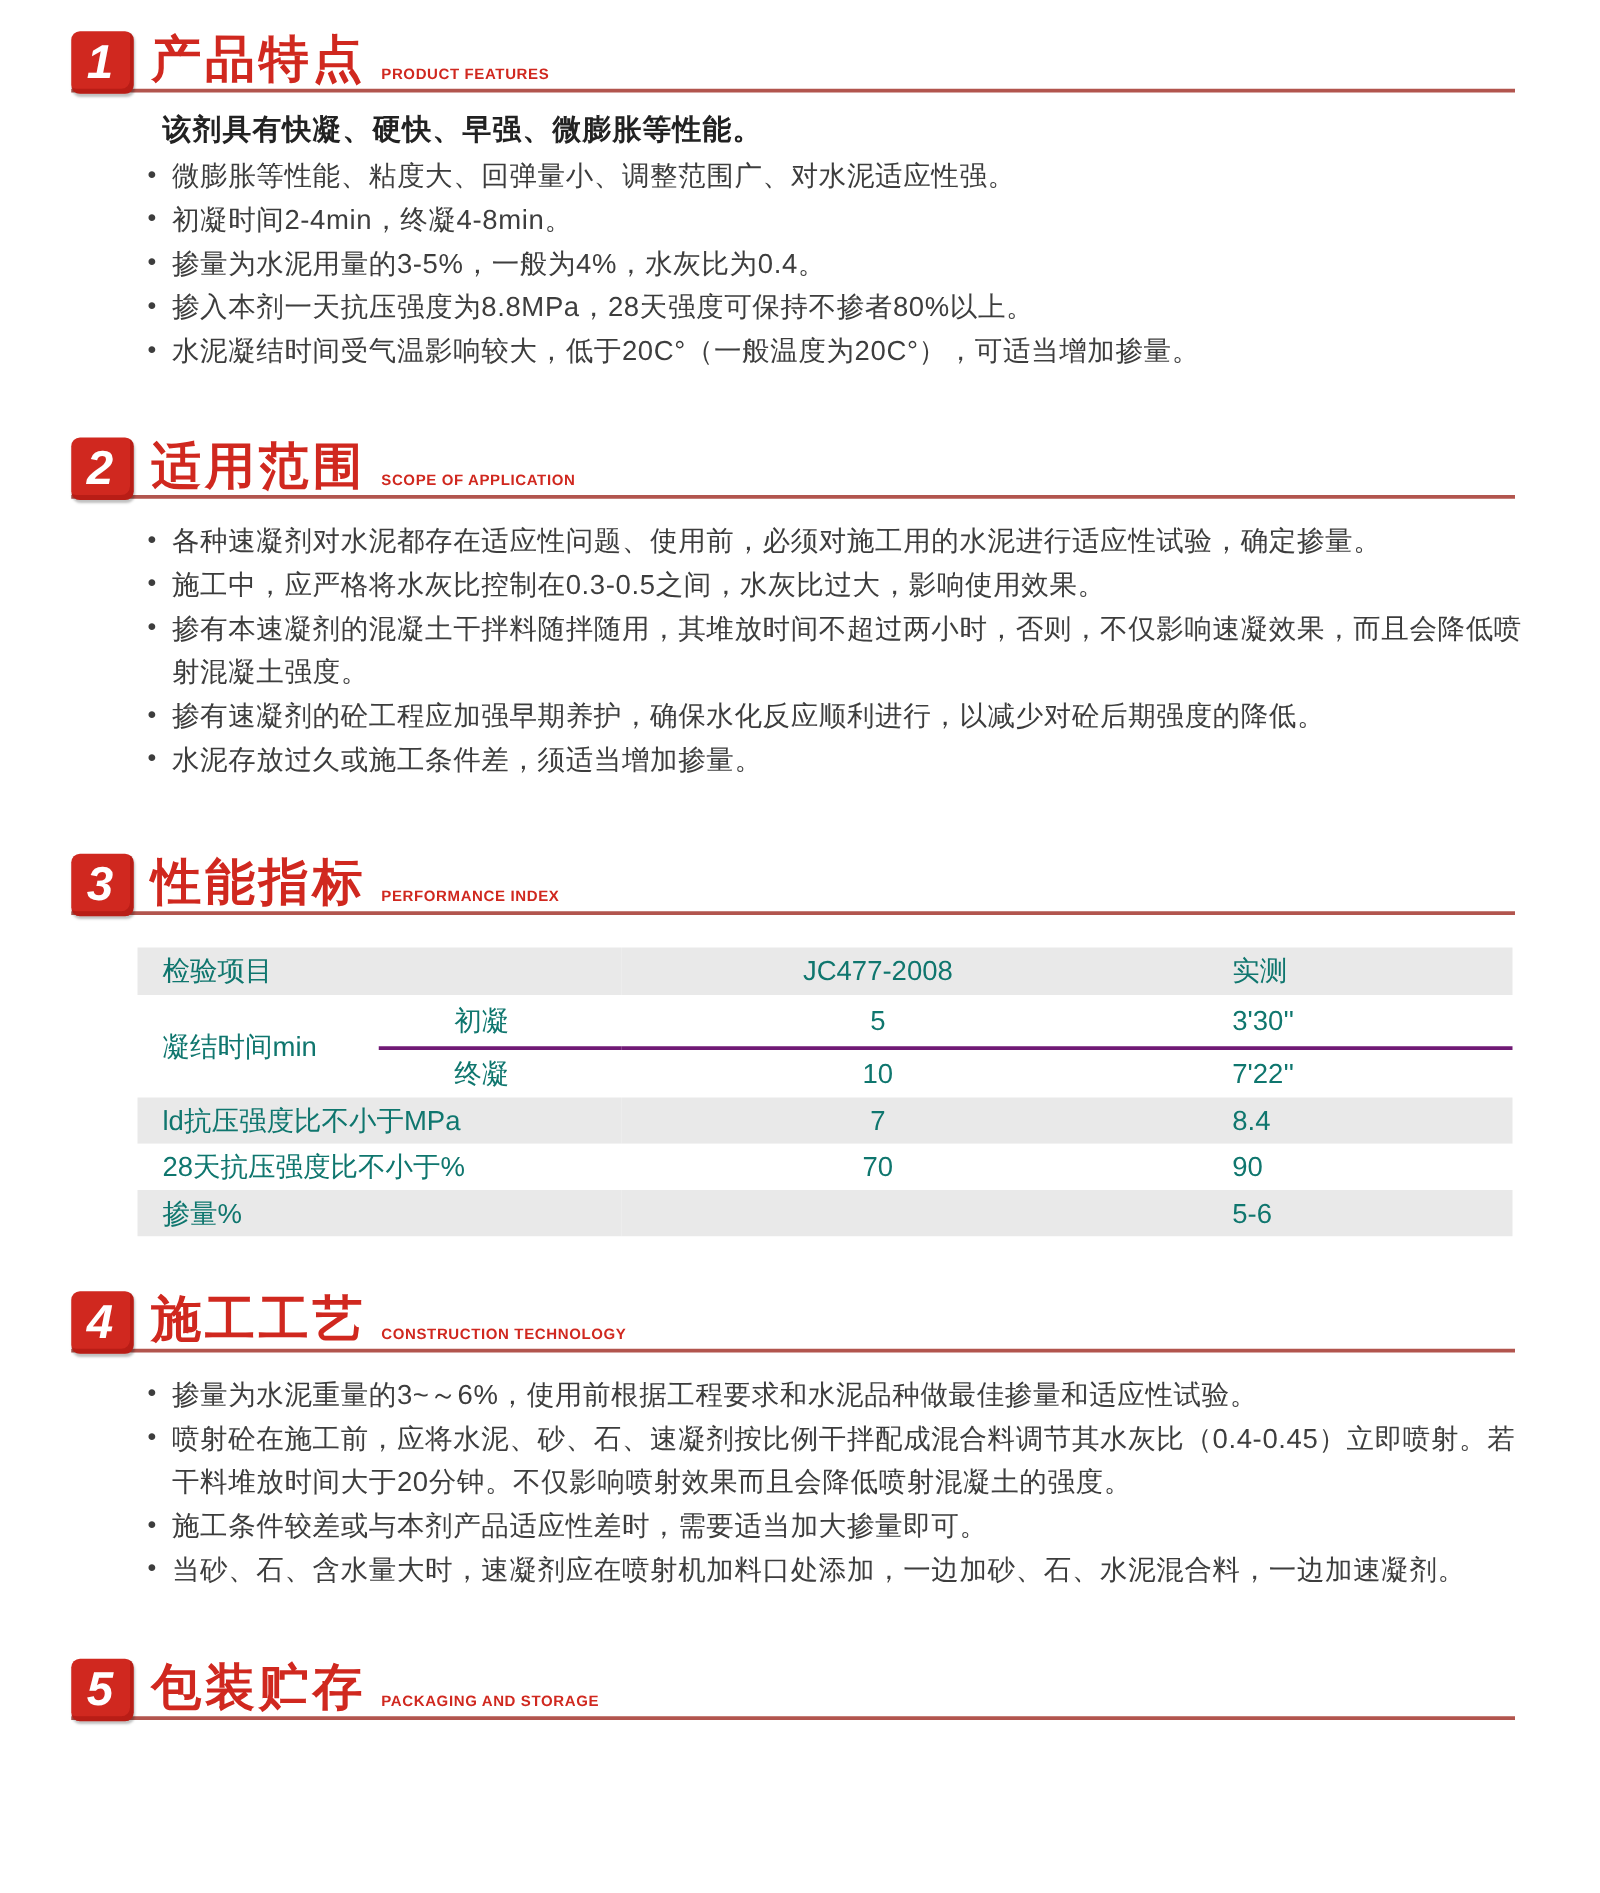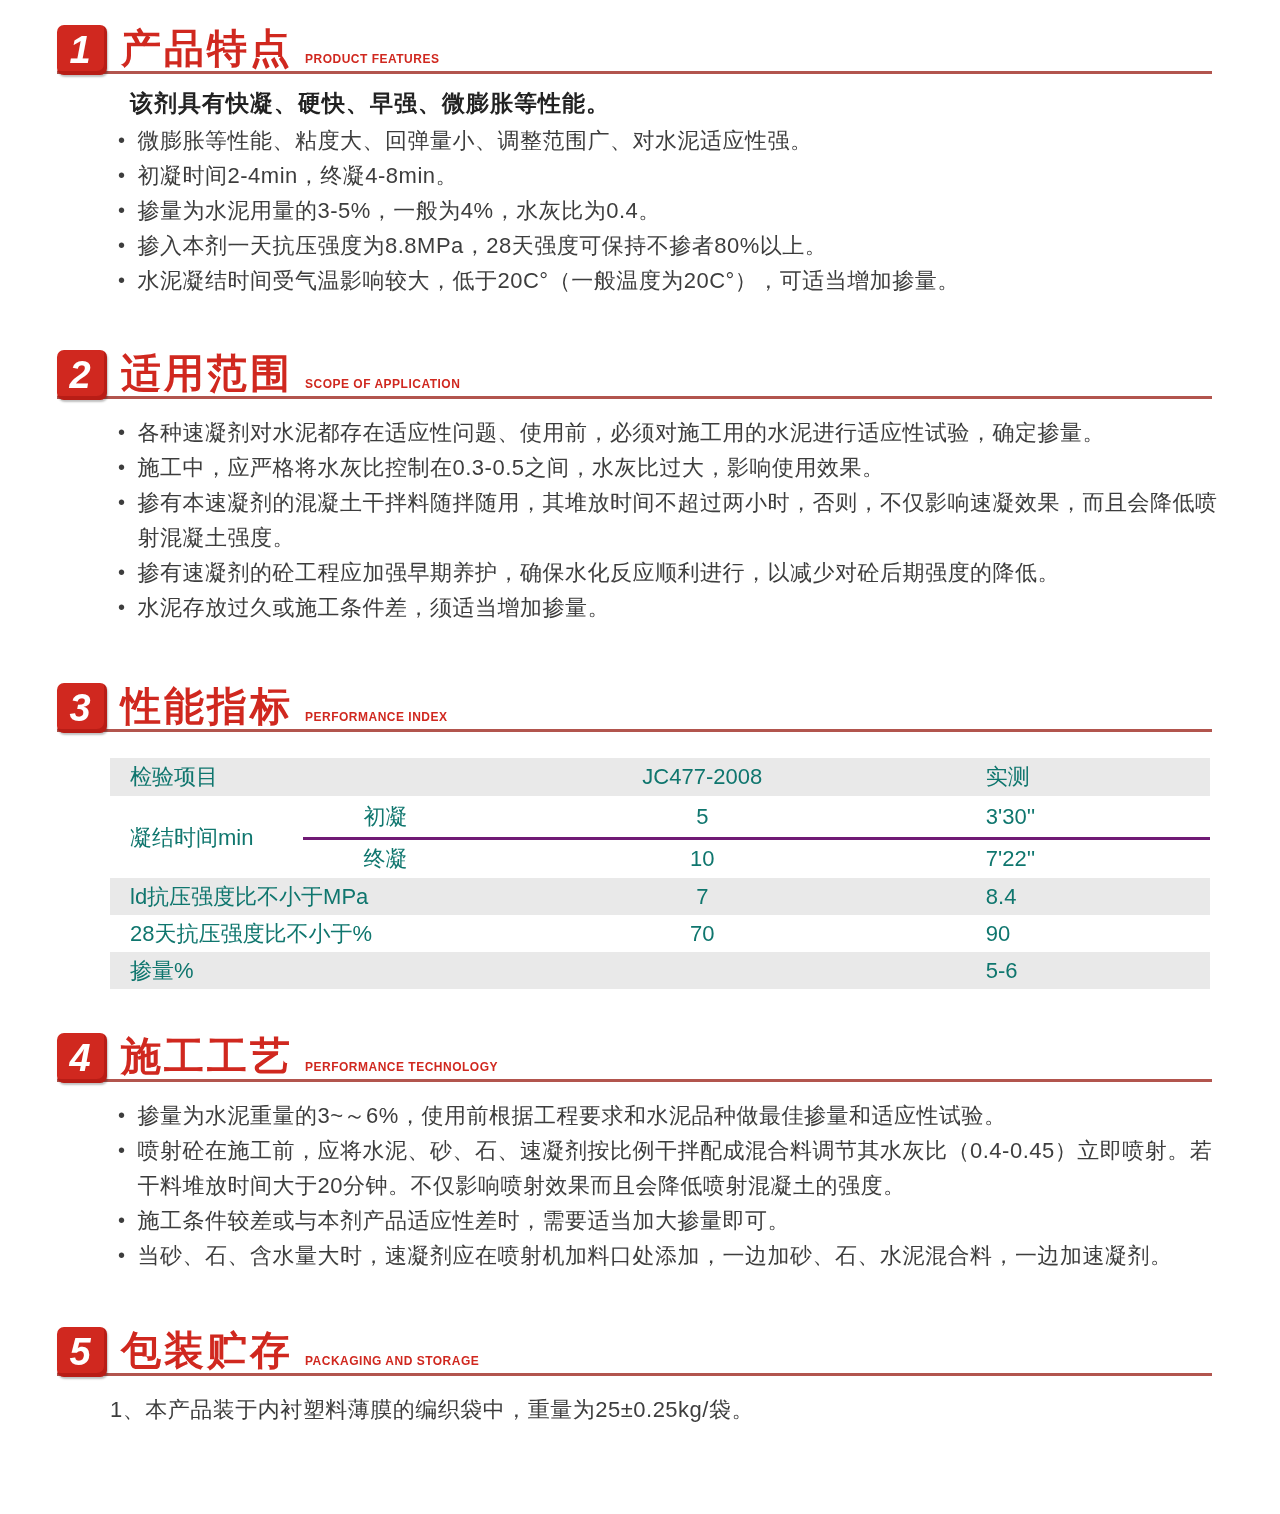--- a/index.html
+++ b/index.html
@@ -236,21 +236,21 @@
   </tbody>
     </table>
 </div>
 
 <div class="section mt-s4">
   <div class="sec-head">
     <div class="badge">
       <span>4</span>
     </div>
     <span class="sec-title">施工工艺</span>
-    <span class="sec-sub">PERFORMANCE TECHNOLOGY</span>
+    <span class="sec-sub">CONSTRUCTION TECHNOLOGY</span>
   </div>
   <div class="content gap-after-head">
     <div class="bullet">
         <span class="mark">•</span>
         <span class="txt">掺量为水泥重量的3~～6%，使用前根据工程要求和水泥品种做最佳掺量和适应性试验。</span>
       </div>
     <div class="bullet">
         <span class="mark">•</span>
         <span class="txt">喷射砼在施工前，应将水泥、砂、石、速凝剂按比例干拌配成混合料调节其水灰比（0.4-0.45）立即喷射。若干料堆放时间大于20分钟。不仅影响喷射效果而且会降低喷射混凝土的强度。</span>
       </div>
@@ -267,15 +267,14 @@
 
 <div class="section mt-s5">
   <div class="sec-head">
     <div class="badge">
       <span>5</span>
     </div>
     <span class="sec-title">包装贮存</span>
     <span class="sec-sub">PACKAGING AND STORAGE</span>
   </div>
   <div class="content gap-after-head">
-    <div class="numline">1、本产品装于内衬塑料薄膜的编织袋中，重量为25±0.25kg/袋。</div>
   </div>
 </div>
 
 </body></html>

